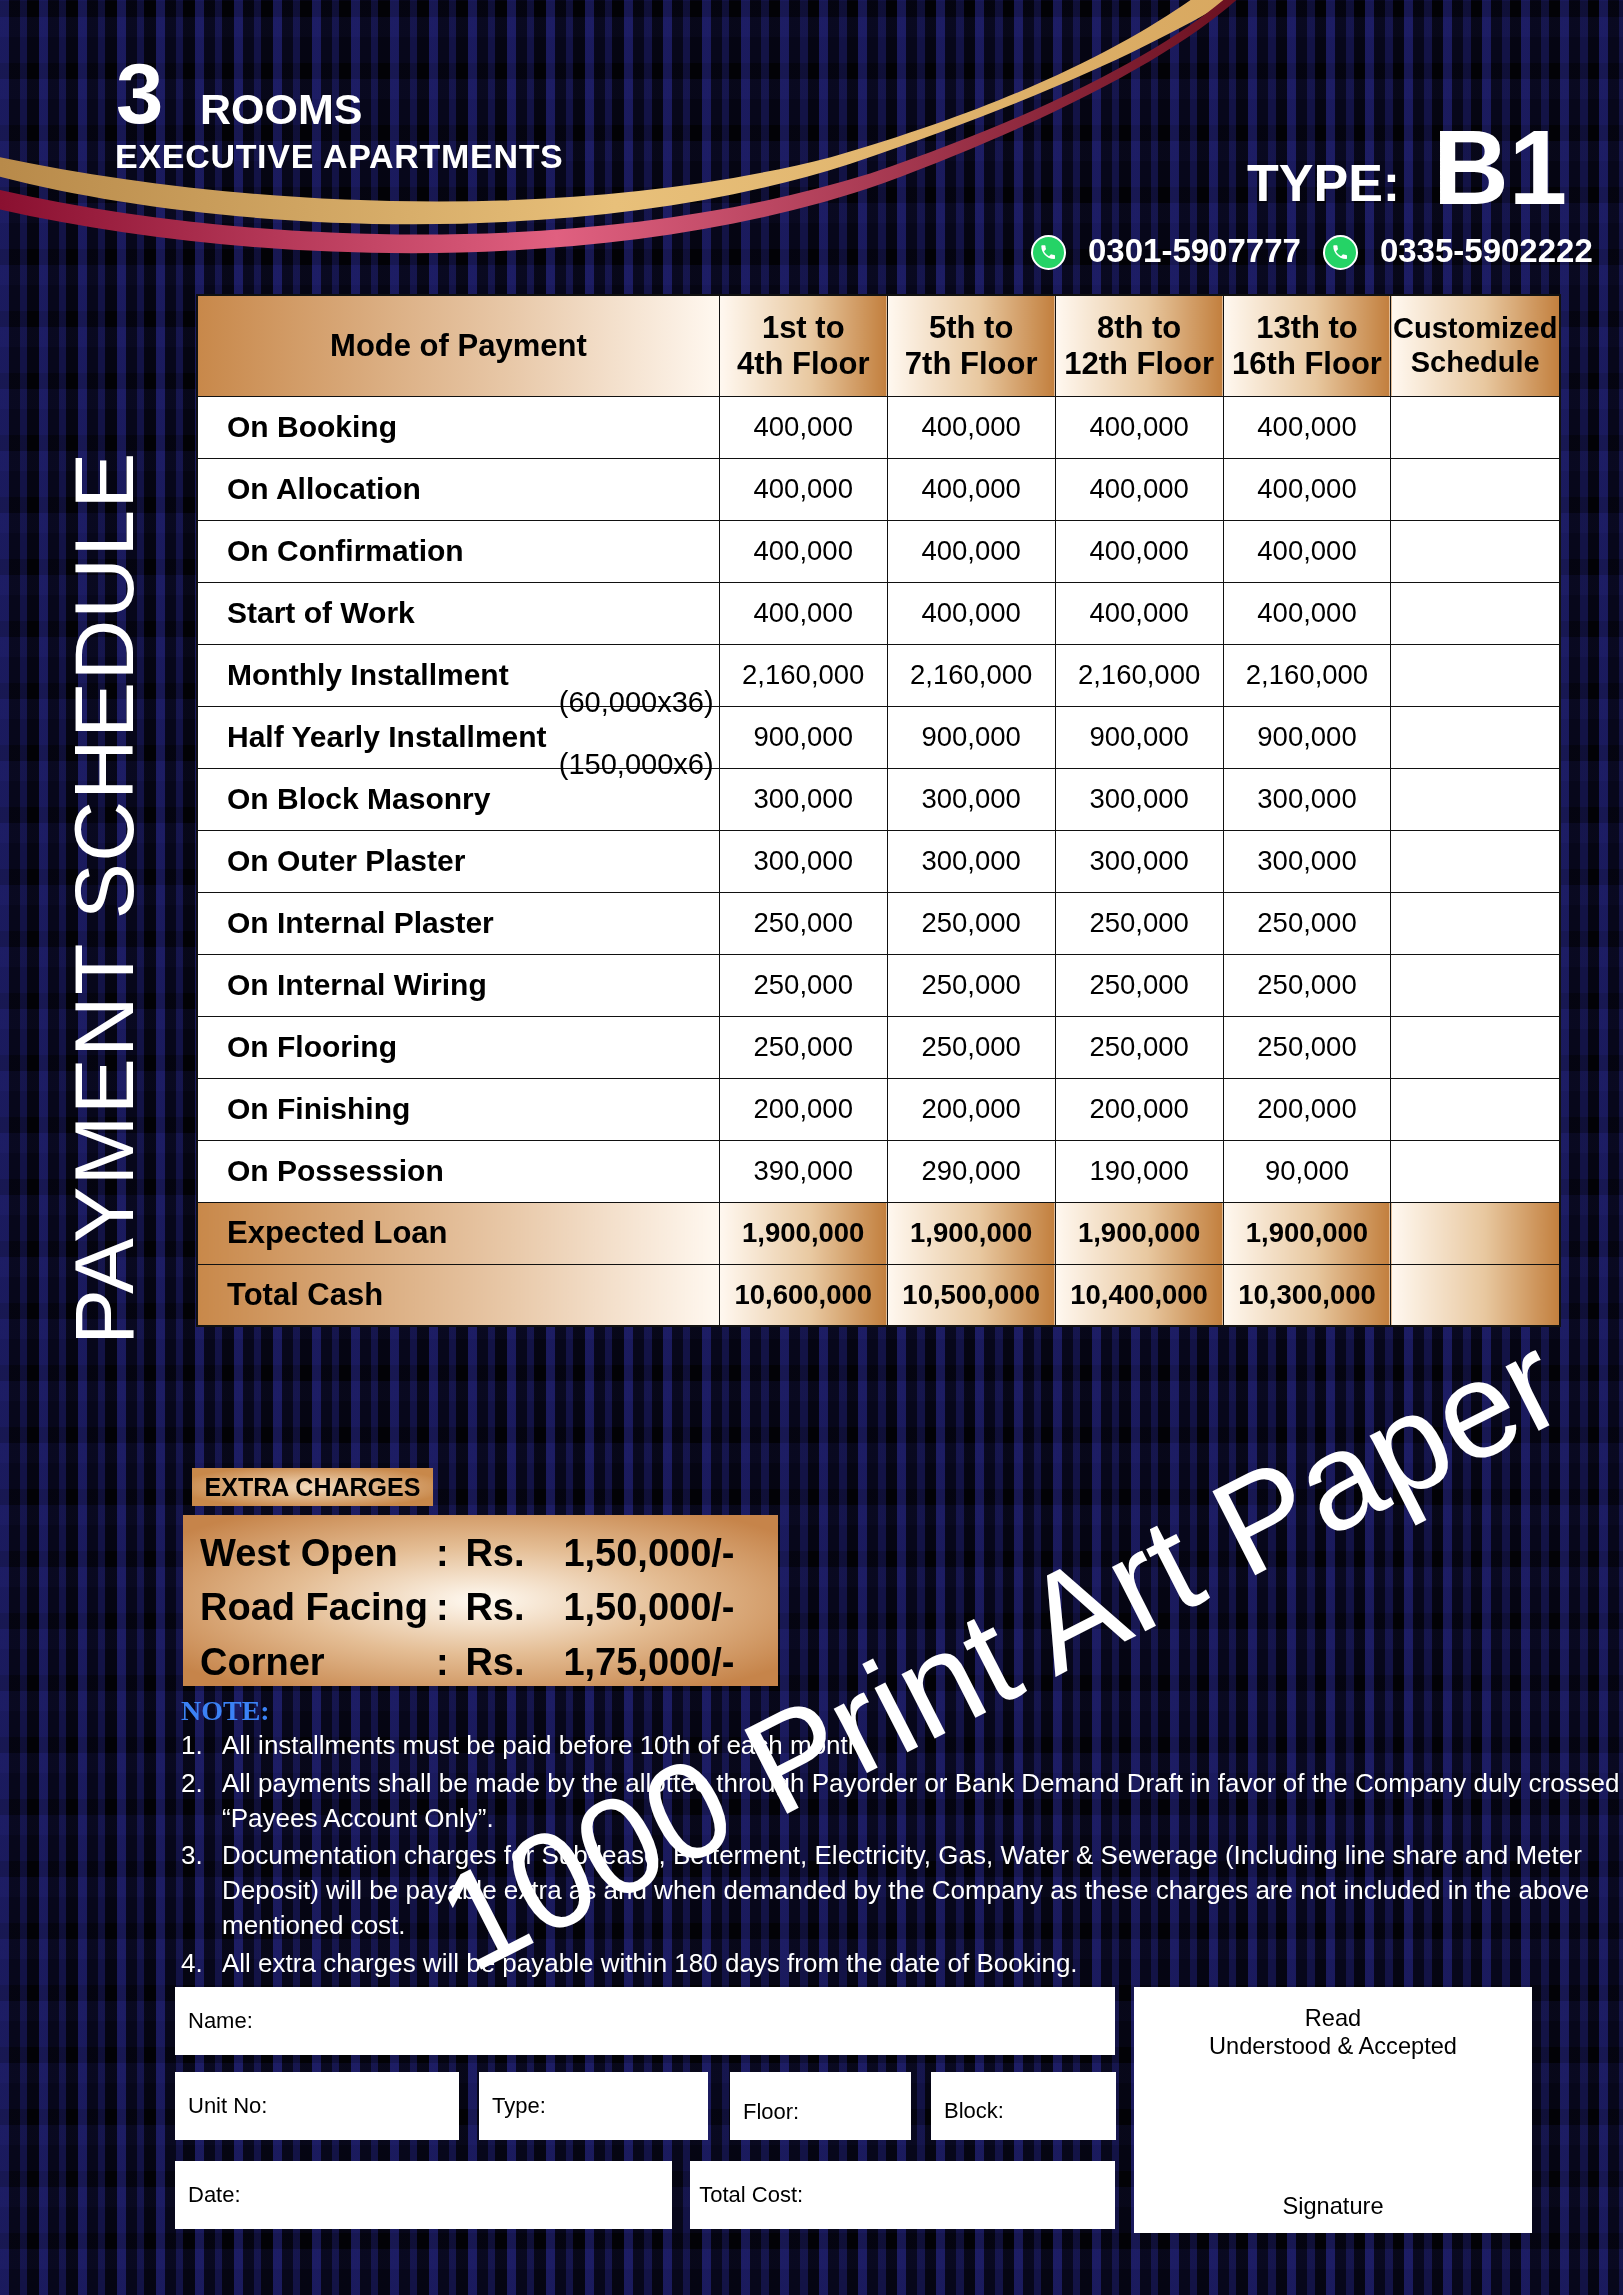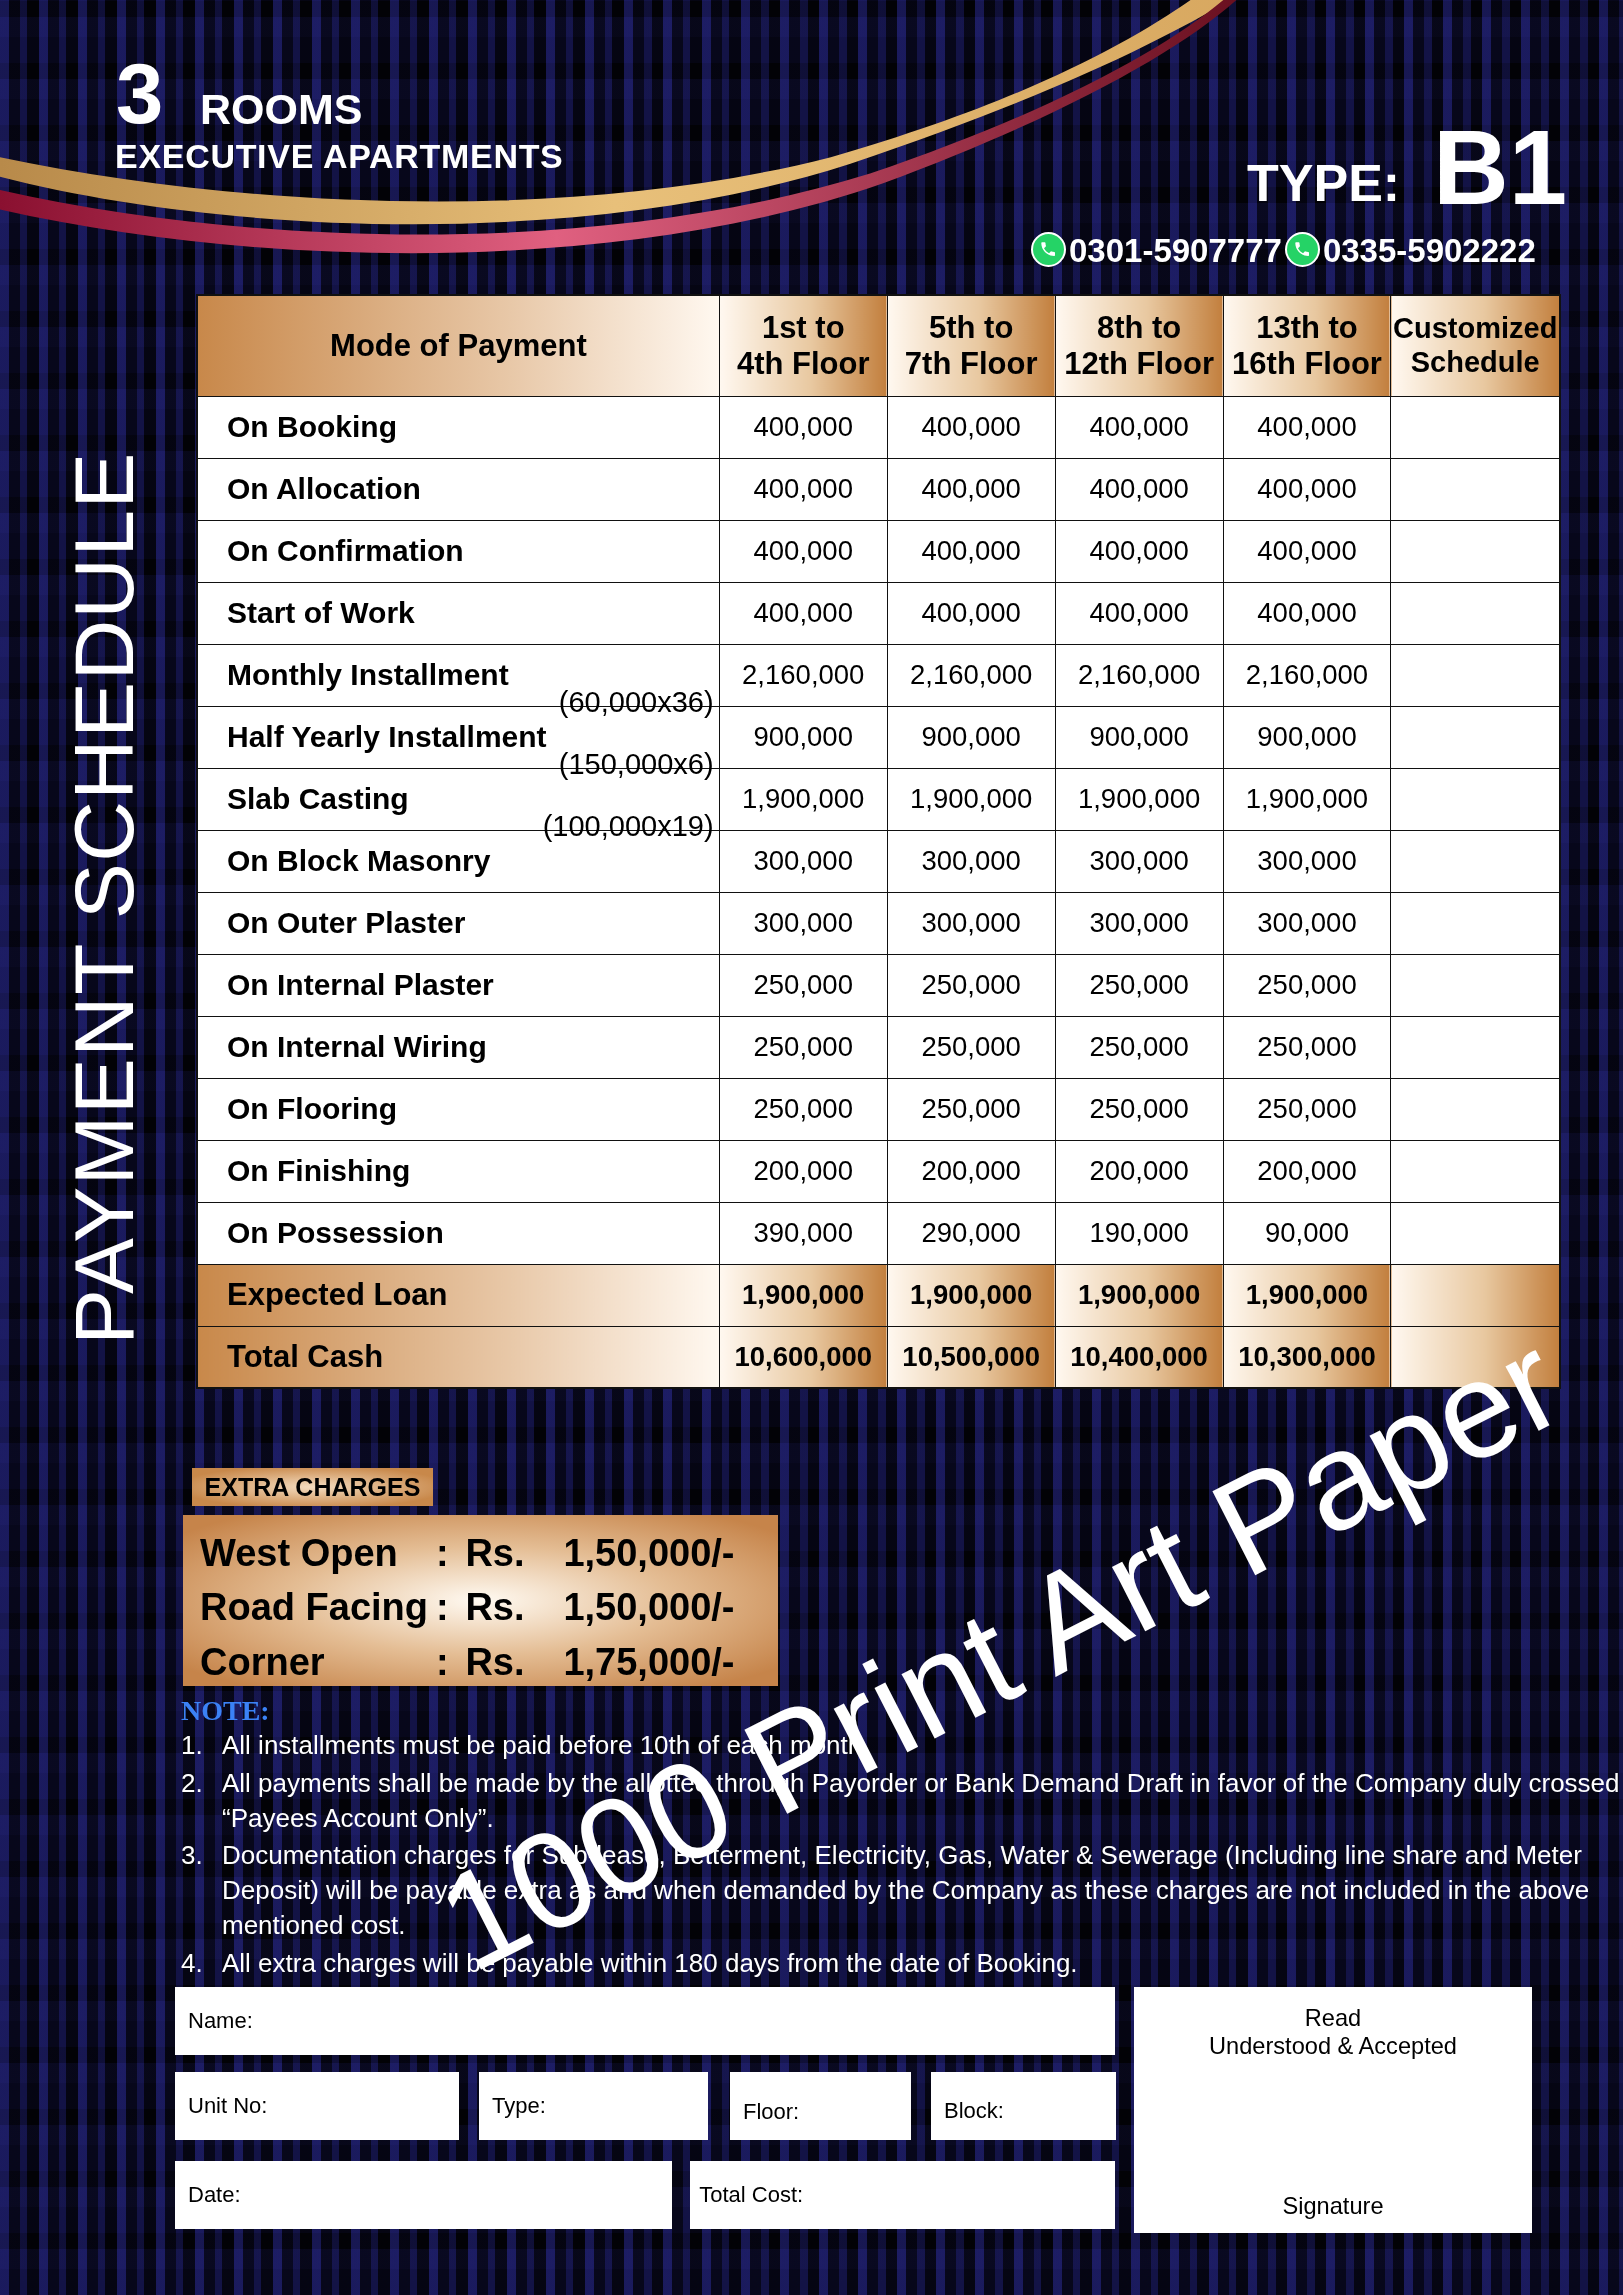--- a/index.html
+++ b/index.html
@@ -10,21 +10,21 @@
     background-image:
       repeating-linear-gradient(90deg, rgba(40,40,140,0.55) 0 9.2px, rgba(5,5,20,0.6) 9.2px 19.6px, rgba(30,30,110,0.45) 19.6px 27.5px, rgba(0,0,0,0.5) 27.5px 39px),
       repeating-linear-gradient(0deg, rgba(10,10,40,0.7) 0 26px, rgba(25,25,90,0.35) 26px 46px, rgba(0,0,0,0.6) 46px 62px);
   }
   .swoosh { position: absolute; left: 0; top: 0; width: 1623px; height: 275px; }
   .title-num { position: absolute; left: 116px; top: 51px; color: #fff; font-weight: bold; font-size: 85px; line-height: 1; }
   .title-rooms { position: absolute; left: 200px; top: 88px; color: #fff; font-weight: bold; font-size: 43px; line-height: 1; }
   .title-exec { position: absolute; left: 115px; top: 139px; color: #fff; font-weight: bold; font-size: 34px; line-height: 1; letter-spacing: 0.7px; }
   .type-label { position: absolute; left: 1247px; top: 157px; color: #fff; font-weight: bold; font-size: 52px; line-height: 1; }
   .type-value { position: absolute; left: 1433px; top: 115px; color: #fff; font-weight: bold; font-size: 105px; line-height: 1; }
-  .phones { position: absolute; left: 1031px; top: 232px; display: flex; align-items: flex-start; gap: 3px; color: #fff; font-weight: bold; font-size: 33px; }
+  .phones { position: absolute; left: 1031px; top: 232px; display: flex; align-items: flex-end; gap: 22px; color: #fff; font-weight: bold; font-size: 33px; }
   .wa { width: 35px; height: 35px; border-radius: 50%; background: #25d366; border: 2.6px solid #fff; box-sizing: border-box; display: inline-flex; align-items: center; justify-content: center; }
   .wa svg { width: 18.3px; height: 18.3px; }
   .vertical-title {
     position: absolute; left: 62px; top: 1345px; transform-origin: 0 0; transform: rotate(-90deg);
     color: #fff; font-size: 84px; white-space: nowrap; letter-spacing: 1.3px; line-height: 1;
   }
   table.schedule {
     position: absolute; left: 196px; top: 294px; width: 1365px; border-collapse: collapse;
     background: #fff; border: 2.6px solid #111;
   }
@@ -160,28 +160,20 @@
       </tr>
       <tr>
         <td class="lbl"><span>Half Yearly Installment</span><span class="mult">(150,000x6)</span></td>
         <td class="num">900,000</td>
         <td class="num">900,000</td>
         <td class="num">900,000</td>
         <td class="num">900,000</td>
         <td class="num"></td>
       </tr>
       <tr>
-        <td class="lbl"><span>Slab Casting</span><span class="mult">(100,000x19)</span></td>
-        <td class="num">1,900,000</td>
-        <td class="num">1,900,000</td>
-        <td class="num">1,900,000</td>
-        <td class="num">1,900,000</td>
-        <td class="num"></td>
-      </tr>
-      <tr>
         <td class="lbl"><span>On Block Masonry</span></td>
         <td class="num">300,000</td>
         <td class="num">300,000</td>
         <td class="num">300,000</td>
         <td class="num">300,000</td>
         <td class="num"></td>
       </tr>
       <tr>
         <td class="lbl"><span>On Outer Plaster</span></td>
         <td class="num">300,000</td>

